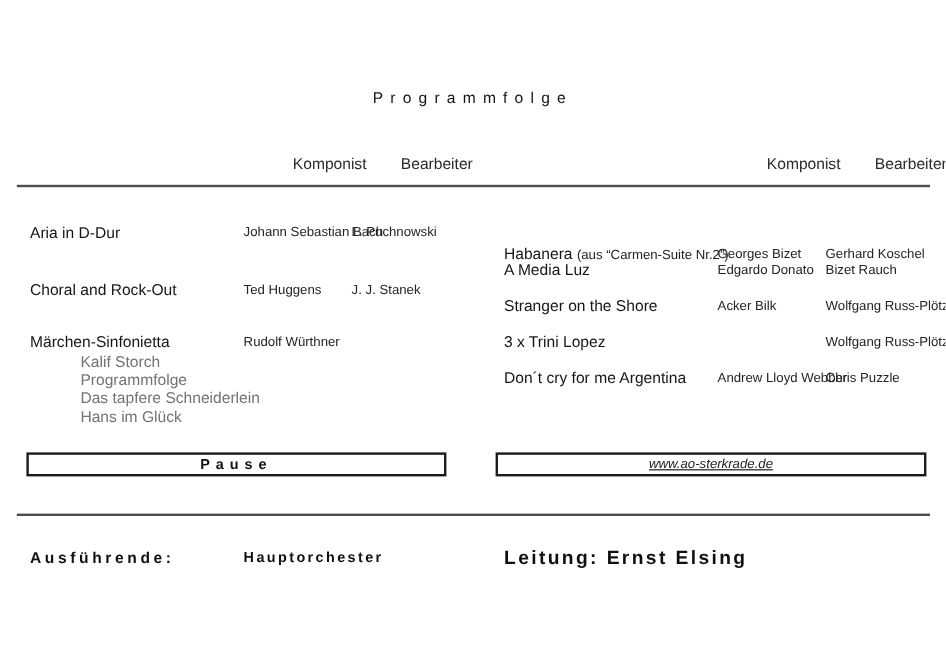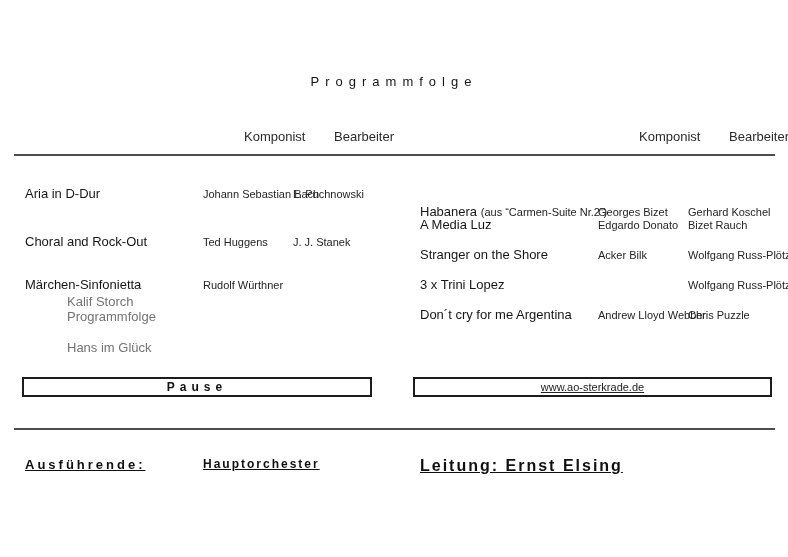--- a/index.html
+++ b/index.html
@@ -25,22 +25,22 @@
   .pausebox{
     position:absolute;left:22px;top:377px;width:346px;height:16px;
     border:2px solid #1c1c1c;text-align:center;
     font-weight:bold;font-size:12px;letter-spacing:5px;line-height:16px;color:#111;
   }
   .linkbox{
     position:absolute;left:413px;top:377px;width:355px;height:16px;
     border:2px solid #1c1c1c;text-align:center;
     font-size:11px;line-height:16px;
   }
-  .weblink{text-decoration:underline;color:#222;cursor:pointer;}
-  .foot{position:absolute;top:457px;font-weight:bold;color:#101010;white-space:nowrap;text-decoration:underline;}
+  .weblink{text-decoration:underline;color:#222;cursor:pointer;font-style:italic;}
+  .foot{position:absolute;top:457px;font-weight:bold;color:#101010;white-space:nowrap;}
 </style>
 </head>
 <body>
 
 <div class="page">
 
   <div class="title">Programmfolge</div>
 
   <span class="hdr" style="left:203px">Komponist</span>
   <span class="hdr" style="left:293px">Bearbeiter</span>
@@ -62,20 +62,21 @@
   </div>
 
   <div class="row" style="top:277px">
     <span class="work" style="left:25px">Märchen-Sinfonietta</span>
     <span class="name" style="left:203px">Rudolf Würthner</span>
     <span class="name" style="left:293px"></span>
   </div>
 
   <div class="movement" style="top:294px">Kalif Storch</div>
   <div class="movement" style="top:309px">Programmfolge</div>
+  <div class="movement" style="top:324px">Das tapfere Schneiderlein</div>
   <div class="movement" style="top:340px">Hans im Glück</div>
 
   <div class="pausebox">
     <span>Pause</span>
   </div>
 
   <div class="row" style="top:204px">
     <span class="work" style="left:420px"><span>Habanera</span> <span class="note">(aus “Carmen-Suite Nr.2”)</span></span>
     <span class="name" style="left:598px">Georges Bizet</span>
     <span class="name" style="left:688px">Gerhard Koschel</span>

